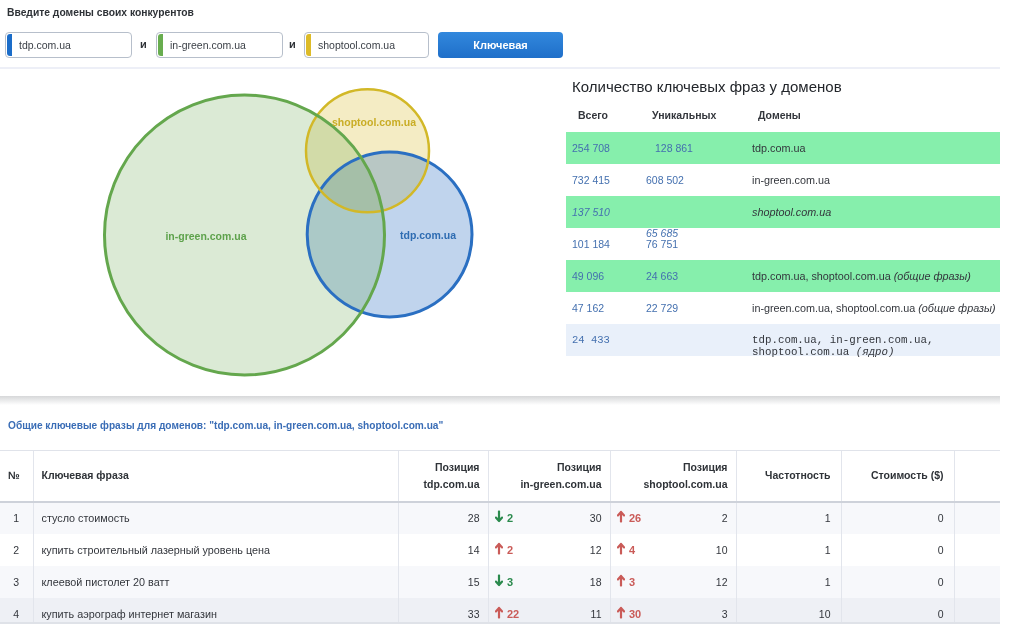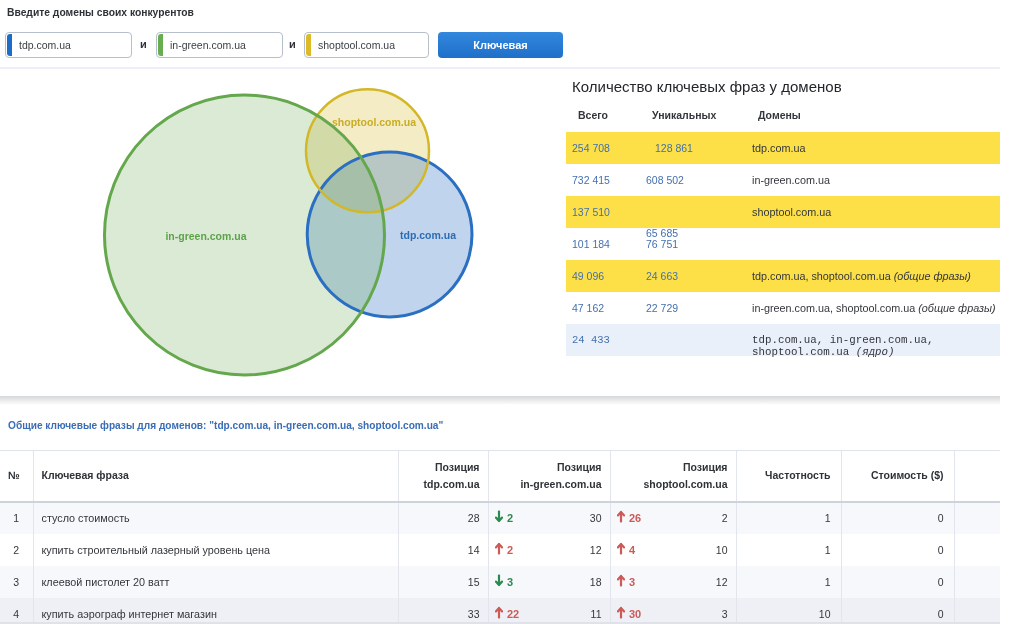--- a/index.html
+++ b/index.html
@@ -23,21 +23,21 @@
   color:#fff; font-weight:bold; font-size:11px; text-align:center; line-height:26px; }
 #sep-top { left:0; top:67px; width:1024px; height:2px; background:#edeff7; }
 
 
 #rt { left:566px; top:72px; width:458px; }
 #rt-title { position:absolute; left:6px; top:6px; font-size:15px; color:#23262b; }
 .rt-head { position:absolute; top:37px; font-size:10.5px; font-weight:bold; color:#33363c;padding-left:6px; }
 .rt-row { position:absolute; left:0; width:458px; height:32px; }
 .rt-num { position:absolute; top:10px; font-size:10.5px; color:#4470af; }
 .rt-dom { position:absolute; left:186px; top:10px; font-size:10.8px; color:#33363c; }
-.lightrow { background:#fde047; }
+.lightrow { background:#86efac; }
 .bluerow  { background:#e9f0fa;font-family:Liberation Mono, monospace; }
 
 
 #shadow { left:0; top:396px; width:1024px; height:9px;
   background:linear-gradient(to bottom, rgba(70,74,82,0.22), rgba(70,74,82,0)); }
 #blue-heading { left:8px; top:420px; font-size:10.15px; font-weight:bold; color:#3a6db6; }
 #dlbtn { left:1013px; top:416px; width:34px; height:26px; border:1px solid #c9ccd3;
   border-radius:5px; background:#fff; }
 
 
@@ -97,21 +97,21 @@
     <div class="rt-row lightrow" style="top:60px;">
       <span class="rt-num" style="left:6px;">254 708</span>
         <span class="rt-num" style="left:68px;margin-left:21px;">128 861</span>
       <span class="rt-dom">tdp.com.ua</span>
       </div>
     <div class="rt-row" style="top:92px;">
       <span class="rt-num" style="left:6px;">732 415</span>
         <span class="rt-num" style="left:80px;">608 502</span>
       <span class="rt-dom">in-green.com.ua</span>
       </div>
-    <div class="rt-row lightrow" style="top:124px;">
+    <div class="rt-row lightrow" style="top:124px;font-style:italic;">
       <span class="rt-num" style="left:6px;">137 510</span>
         <span class="rt-num" style="left:80px;margin-top:21px;">65 685</span>
       <span class="rt-dom">shoptool.com.ua</span>
       </div>
     <div class="rt-row" style="top:156px;">
       <span class="rt-num" style="left:6px;">101 184</span>
         <span class="rt-num" style="left:80px;">76 751</span>
       </div>
     <div class="rt-row lightrow" style="top:188px;">
       <span class="rt-num" style="left:6px;">49 096</span>

